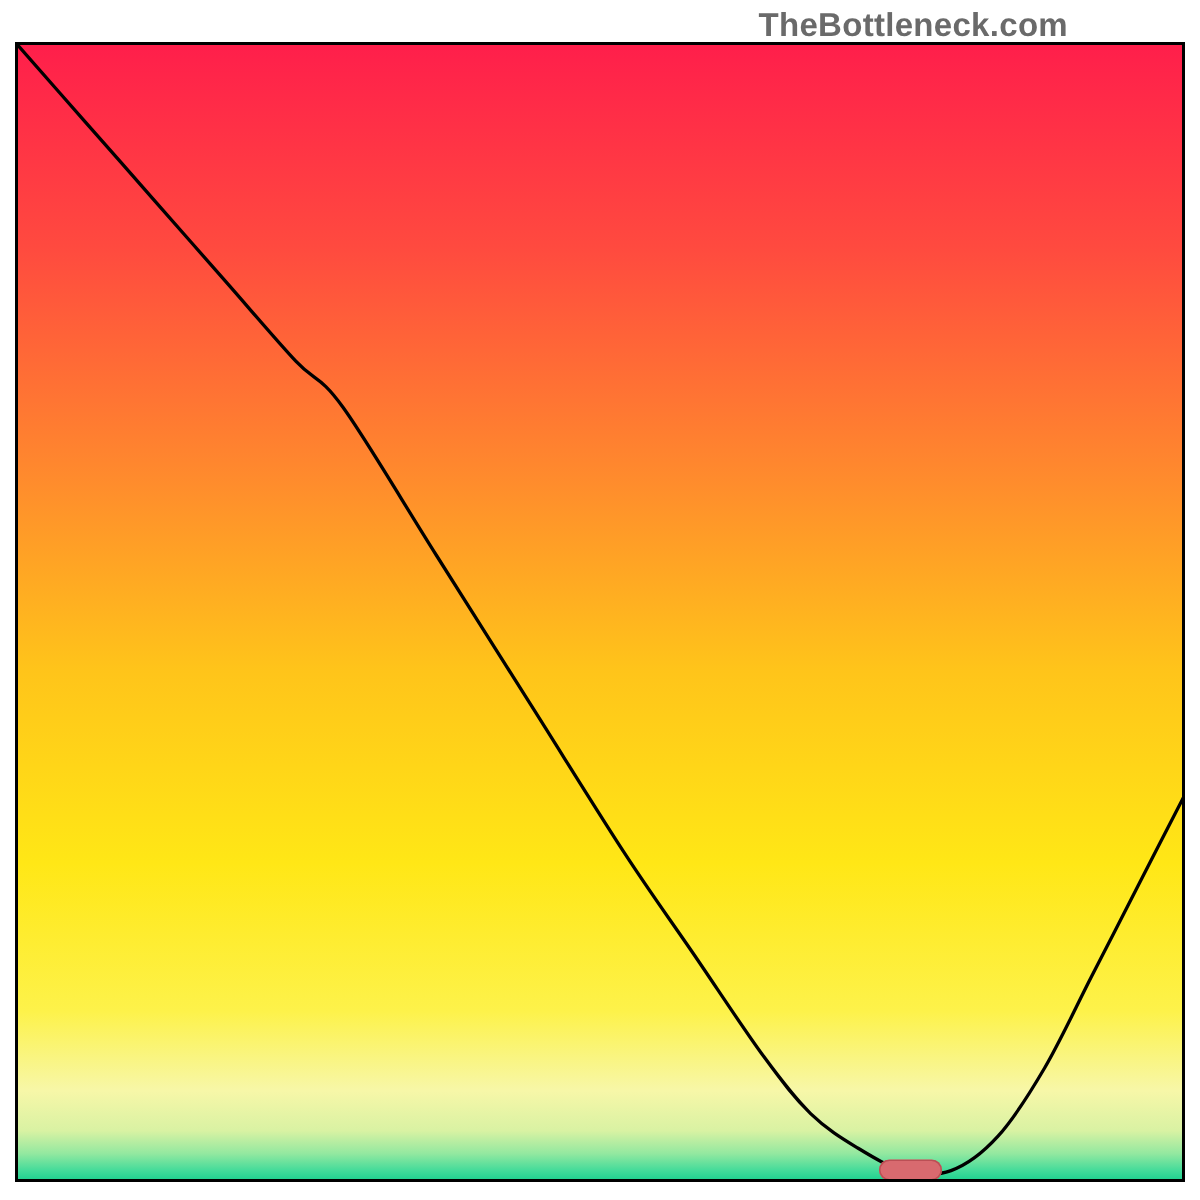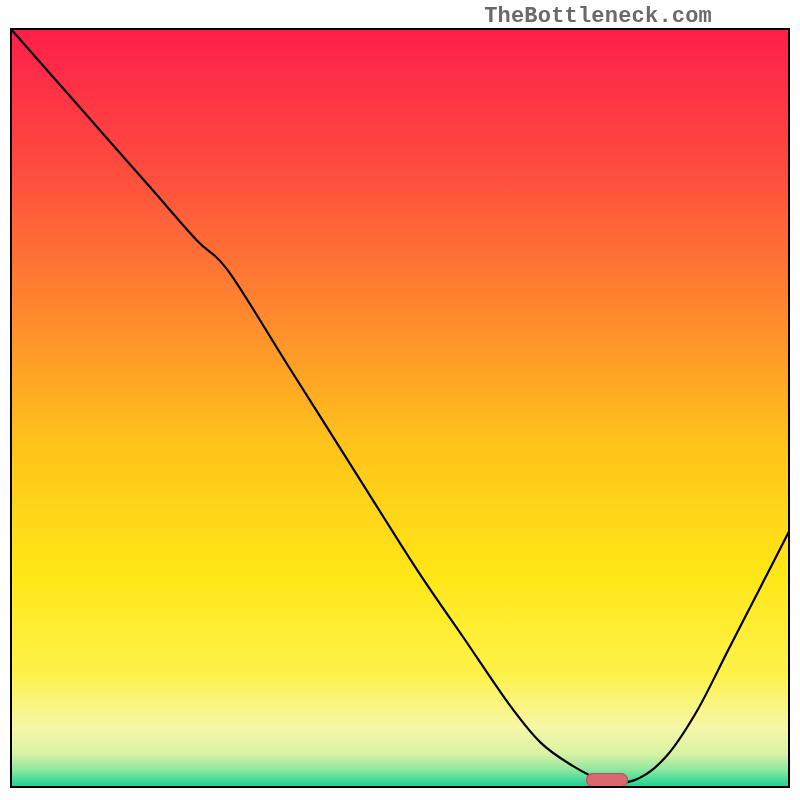--- a/index.html
+++ b/index.html
@@ -9,21 +9,20 @@
     height: 800px;
     overflow: hidden;
     font-family: Arial, Helvetica, sans-serif;
     background: #ffffff;
   }
   .stage {
     position: relative;
     width: 724px;
     height: 800px;
     background: #ffffff;
-    font-family: Liberation Mono, monospace;
   }
   .plot {
     position: absolute;
     left: 10px;
     top: 28px;
     width: 780px;
     height: 760px;
   }
   .bg-gradient {
     position: absolute;

